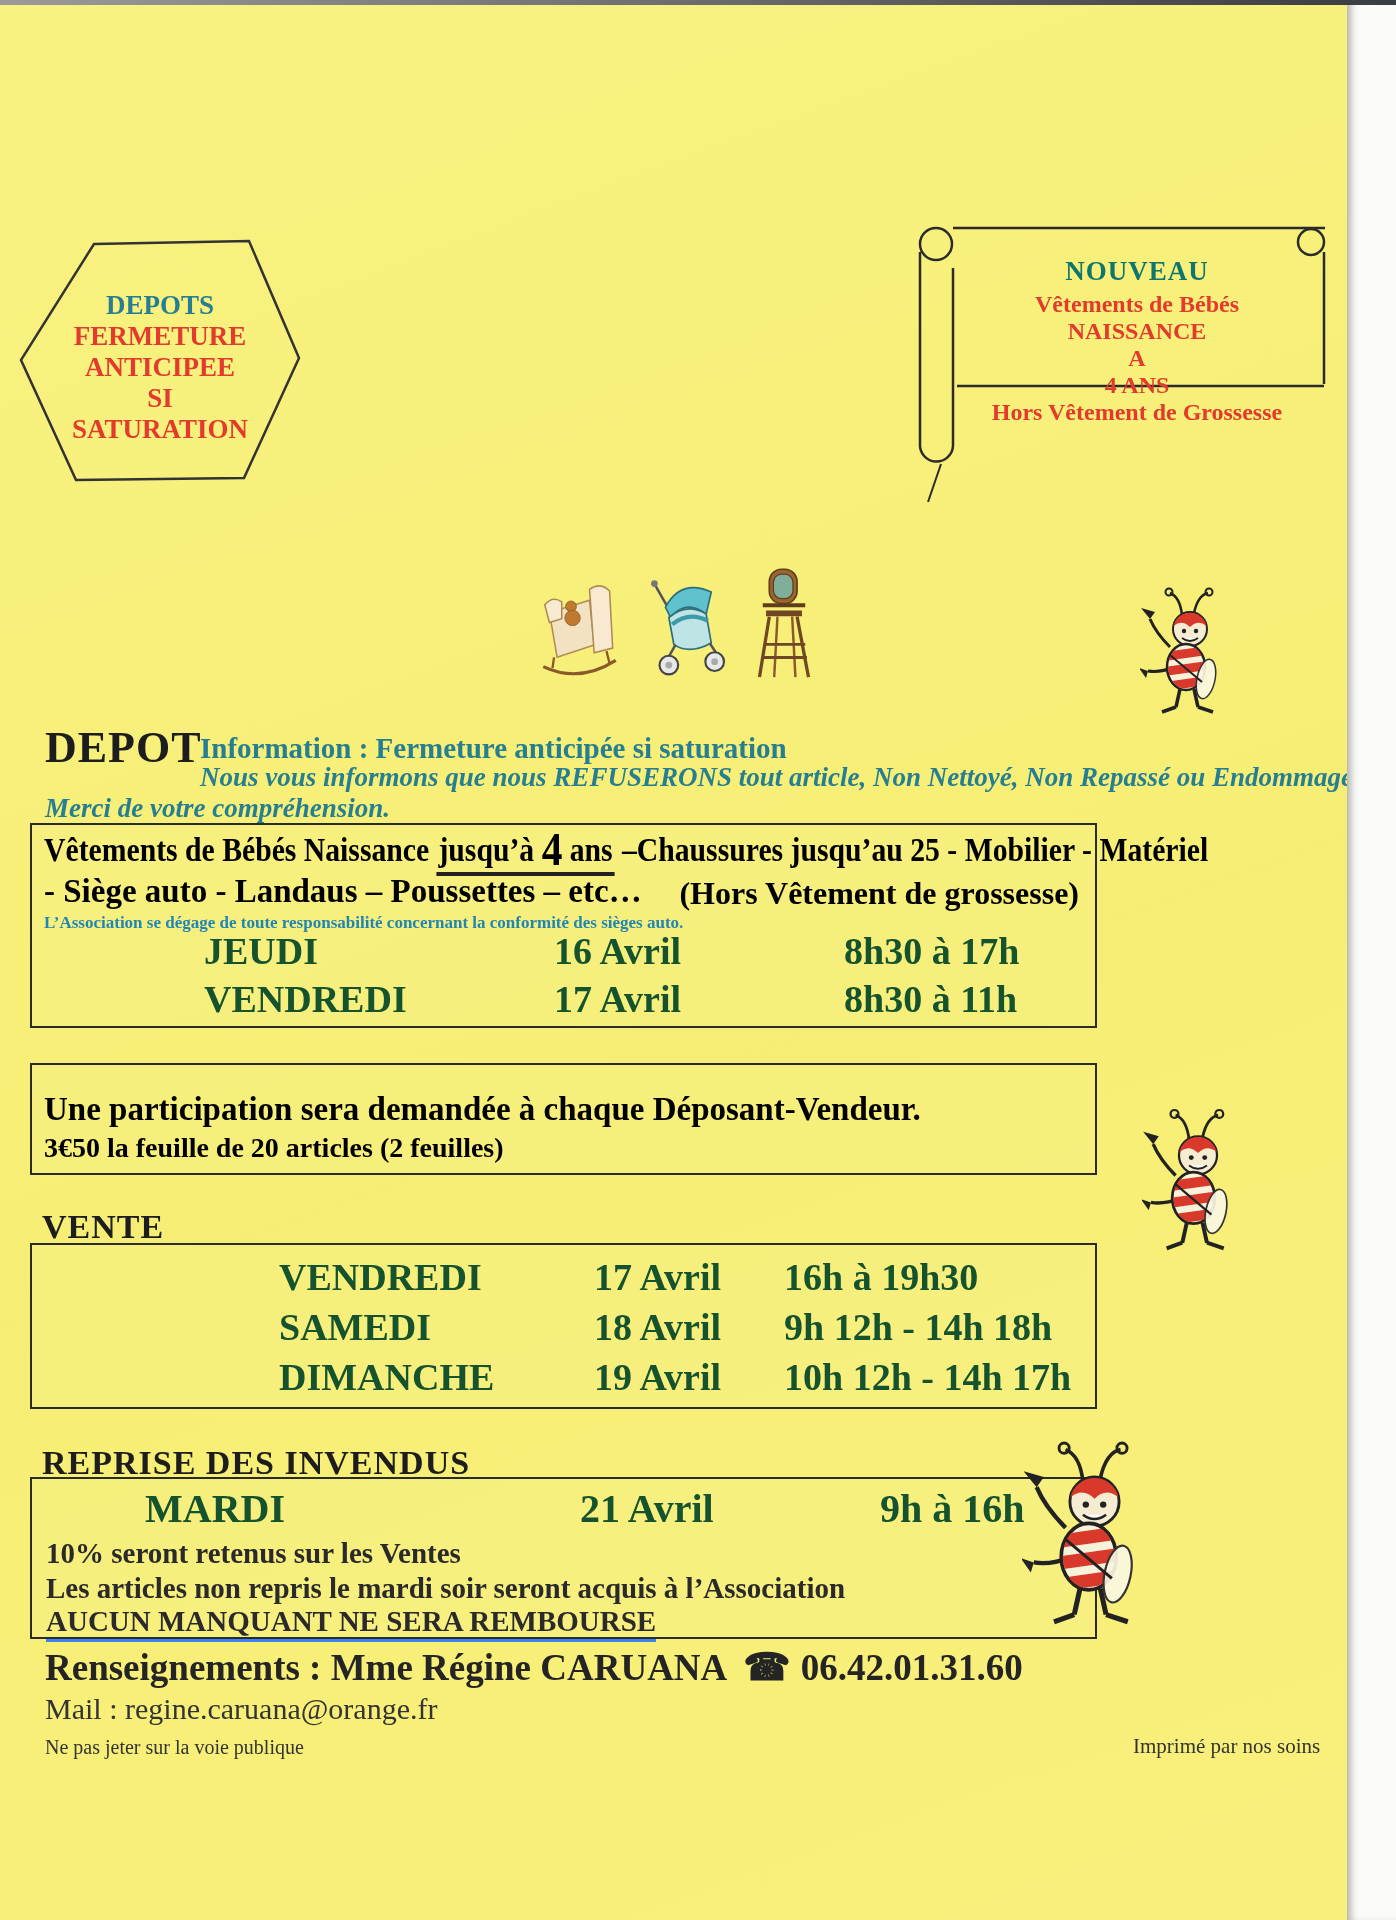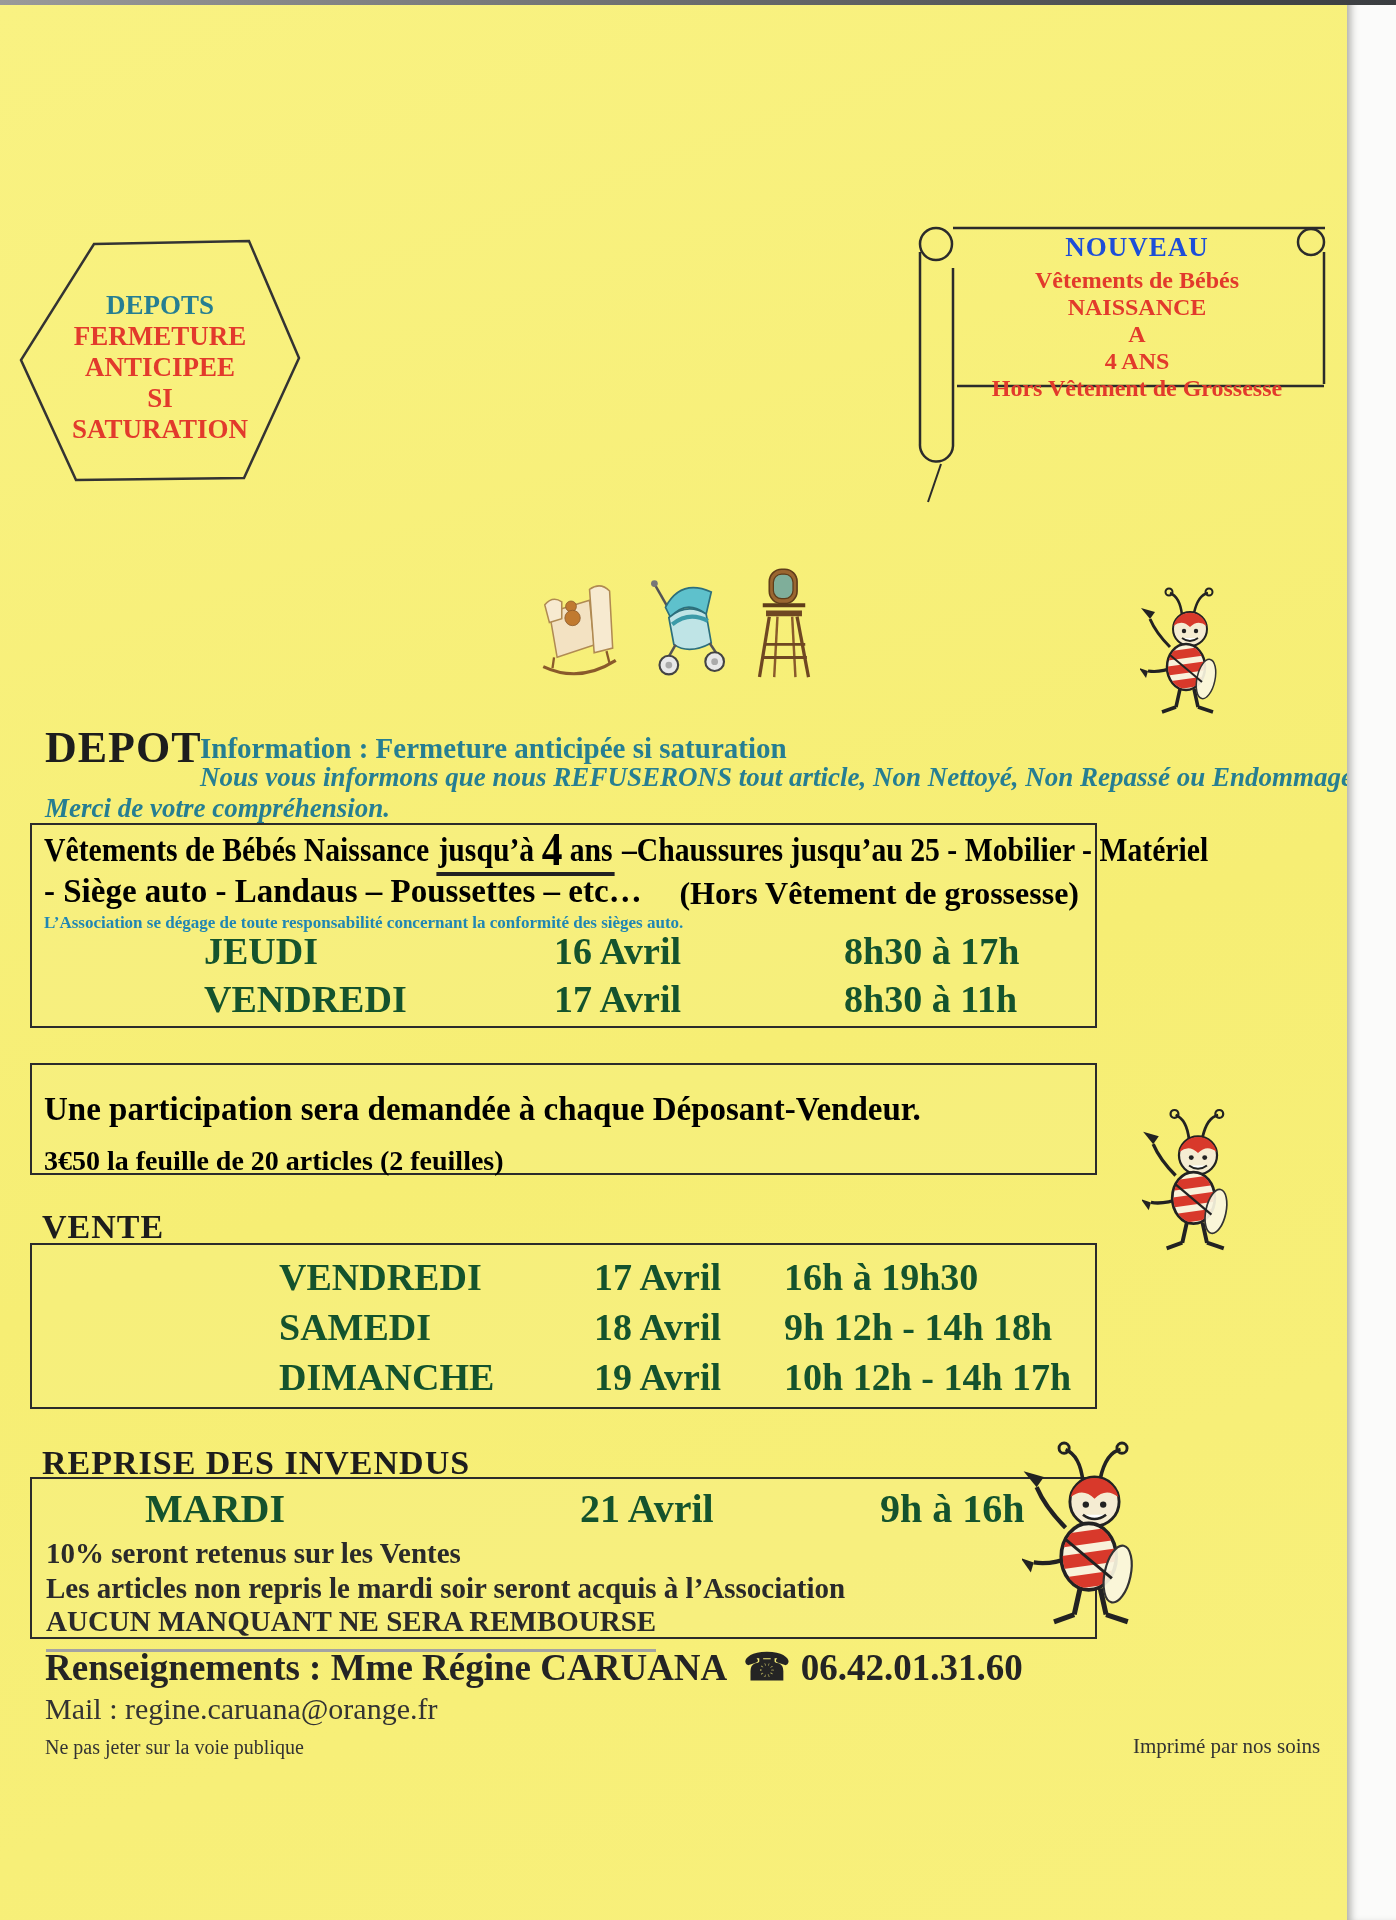--- a/index.html
+++ b/index.html
@@ -30,21 +30,21 @@
   
   .hexwrap{left:14px;top:238px;width:292px;height:246px;}
   .hexwrap svg{position:absolute;left:0;top:0;}
   .hextext{position:absolute;left:20px;top:52px;width:252px;text-align:center;
            font-size:27px;font-weight:bold;line-height:31px;}
 
   
   .scrollwrap{left:905px;top:212px;width:445px;height:300px;}
   .scrollwrap svg{position:absolute;left:0;top:0;}
   .scrolltext{position:absolute;left:62px;top:20px;width:340px;text-align:center;}
-  .scroll-head{font-size:27px;font-weight:bold;color:#1d4ed8;letter-spacing:1px;margin-bottom:4px;}
+  .scroll-head{font-size:27px;font-weight:bold;color:#0f766e;letter-spacing:1px;margin-bottom:4px;margin-top:24px;}
   .scroll-line{font-size:24px;font-weight:bold;color:#e23a2c;line-height:27px;}
 
   
   .imagerow{left:532px;top:566px;width:320px;height:116px;display:flex;align-items:flex-end;gap:14px;}
   .beesprite{z-index:5;}
 
   
   .depot-head{left:45px;top:722px;font-size:44px;font-weight:bold;color:#1d1d1d;letter-spacing:1px;}
   .depot-info{left:200px;top:732px;font-size:29px;font-weight:bold;color:#267e92;}
   .depot-note1{left:200px;top:762px;font-size:27px;font-weight:bold;font-style:italic;color:#267e92;white-space:nowrap;}
@@ -61,24 +61,24 @@
   .usize{display:inline-block;border-bottom:4px solid #222;padding:0 2px 1px 2px;}
   .big4{font-size:46px;line-height:0;vertical-align:-4px;}
   .l2{left:12px;top:48px;font-size:33px;font-weight:bold;}
   .l2r{right:16px;top:50px;font-size:32px;font-weight:bold;}
   .discl{left:12px;top:88px;font-size:17px;font-weight:bold;color:#1e9ad6;color:#1f86b4;}
   .srow{position:absolute;left:0;right:0;display:grid;font-size:38px;font-weight:bold;color:#14532d;}
   .g1{padding-left:172px;grid-template-columns:350px 290px auto;}
   .g3{padding-left:247px;grid-template-columns:315px 190px auto;}
   .g4{padding-left:113px;grid-template-columns:435px 300px auto;font-size:40px;}
   .p1{left:12px;top:26px;font-size:33px;font-weight:bold;}
-  .p2{left:12px;top:80px;font-size:28px;font-weight:bold;}
+  .p2{left:12px;top:67px;font-size:28px;font-weight:bold;}
   .sec-label{left:42px;font-size:34px;font-weight:bold;color:#1d1d1d;letter-spacing:1px;}
   .note{left:14px;font-size:29px;font-weight:bold;color:#2a2a2a;text-align:right;}
-  .uline{display:inline-block;border-bottom:3px solid #a3a3a3;padding-bottom:11px;}
+  .uline{display:inline-block;border-bottom:3px solid #3b82f6;padding-bottom:1px;}
 
   .contact{left:45px;top:1645px;font-size:37px;font-weight:bold;color:#242424;white-space:nowrap;}
   .phone-ico{font-size:38px;margin:0 10px 0 16px;}
   .mail{left:45px;top:1692px;font-size:30px;color:#333;}
   .foot-l{left:45px;top:1736px;font-size:20px;color:#333;}
   .foot-r{left:1133px;top:1734px;font-size:21px;color:#333;}
 </style>
 </head>
 <body>
 

